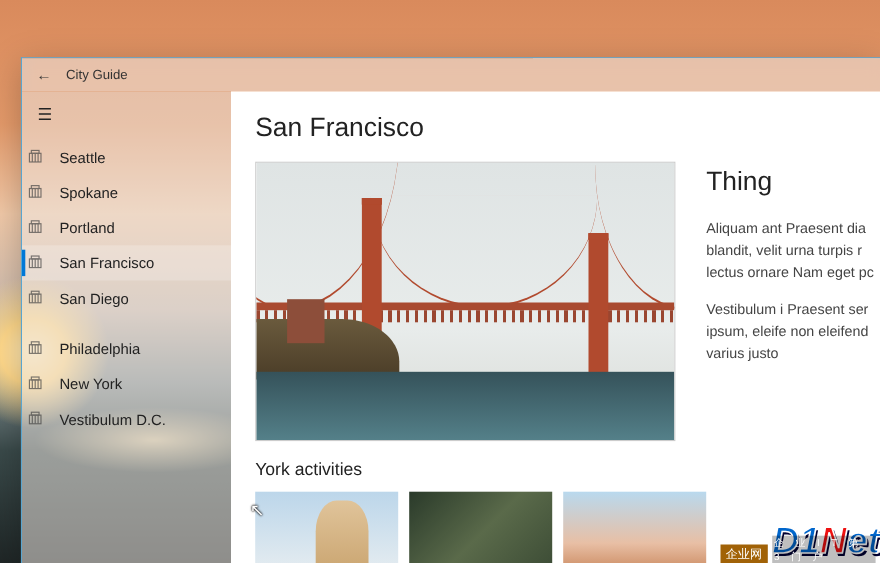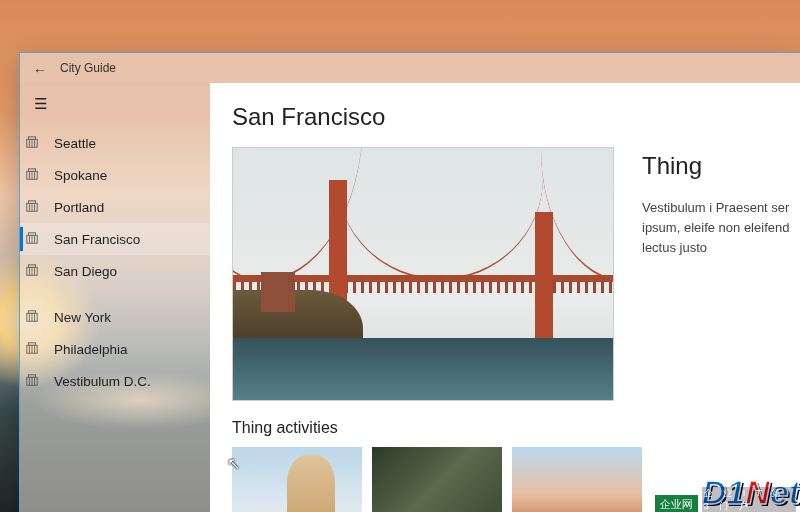--- a/index.html
+++ b/index.html
@@ -88,21 +88,21 @@
   .th1::after{content:"";position:absolute;left:55px;top:8px;width:48px;height:70px;
     background:linear-gradient(#e0c49a,#c9a36e);border-radius:40% 40% 0 0;}
   .th2{background:linear-gradient(135deg,#2a3a2a,#5a6a4a,#3a4a34);}
   .th3{background:linear-gradient(#b9d9ee,#e8bfa5 60%,#c57f52);}
 
   .cursor{position:absolute;left:227px;top:454px;font-size:16px;color:#fff;
     text-shadow:0 0 2px #000,0 0 2px #000;pointer-events:none;}
 
   .wm{position:absolute;right:0;bottom:0;display:flex;align-items:flex-end;gap:4px;
     font-family:Arial,sans-serif;}
-  .wm .red{background:#15803d;color:#fff;font-size:11px;padding:3px 5px 2px;line-height:1.1;}
+  .wm .red{background:#a16207;color:#fff;font-size:11px;padding:3px 5px 2px;line-height:1.1;}
   .wm .d1{color:#06c;font-size:34px;font-weight:900;font-style:italic;
     -webkit-text-stroke:1.5px #fff;text-shadow:2px 2px 0 #003;}
   .wm .d1 .n{color:#e11;}
   .wm .sub{font-size:9px;color:#fff;background:rgba(0,0,0,.25);letter-spacing:4px;padding:0 2px;
     position:absolute;right:4px;bottom:-1px;}
 </style>
 </head>
 <body>
 
 <div class="wallpaper">
@@ -173,31 +173,31 @@
           </div>
           <div class="gap"></div>
           <div class="nav-item">
             <span class="icon"><svg width="14" height="14" viewBox="0 0 16 16" fill="none" stroke="#444" stroke-width="1.2">
                 <rect x="2" y="5" width="12" height="9"></rect>
                 <line x1="5" y1="5" x2="5" y2="14"></line>
                 <line x1="8" y1="5" x2="8" y2="14"></line>
                 <line x1="11" y1="5" x2="11" y2="14"></line>
                 <rect x="4" y="2" width="8" height="3"></rect>
               </svg></span>
+            <span>Philadelphia</span>
+          </div>
+          <div class="nav-item">
+            <span class="icon"><svg width="14" height="14" viewBox="0 0 16 16" fill="none" stroke="#444" stroke-width="1.2">
+                <rect x="2" y="5" width="12" height="9"></rect>
+                <line x1="5" y1="5" x2="5" y2="14"></line>
+                <line x1="8" y1="5" x2="8" y2="14"></line>
+                <line x1="11" y1="5" x2="11" y2="14"></line>
+                <rect x="4" y="2" width="8" height="3"></rect>
+              </svg></span>
             <span>New York</span>
-          </div>
-          <div class="nav-item">
-            <span class="icon"><svg width="14" height="14" viewBox="0 0 16 16" fill="none" stroke="#444" stroke-width="1.2">
-                <rect x="2" y="5" width="12" height="9"></rect>
-                <line x1="5" y1="5" x2="5" y2="14"></line>
-                <line x1="8" y1="5" x2="8" y2="14"></line>
-                <line x1="11" y1="5" x2="11" y2="14"></line>
-                <rect x="4" y="2" width="8" height="3"></rect>
-              </svg></span>
-            <span>Philadelphia</span>
           </div>
           <div class="nav-item">
             <span class="icon"><svg width="14" height="14" viewBox="0 0 16 16" fill="none" stroke="#444" stroke-width="1.2">
                 <rect x="2" y="5" width="12" height="9"></rect>
                 <line x1="5" y1="5" x2="5" y2="14"></line>
                 <line x1="8" y1="5" x2="8" y2="14"></line>
                 <line x1="11" y1="5" x2="11" y2="14"></line>
                 <rect x="4" y="2" width="8" height="3"></rect>
               </svg></span>
             <span>Vestibulum D.C.</span>
@@ -217,25 +217,26 @@
           <div class="deck"></div>
             <div class="truss"></div>
           <div class="tower t1"></div>
             <div class="tower t2"></div>
           <div class="land"></div>
             <div class="fort"></div>
           <div class="water"></div>
         </div>
         <div class="side-text">
           <h2>Thing</h2>
-          <p>Vestibulum i Praesent ser ipsum, eleife non eleifend lectus justo</p>
+          <p>Aliquam ant Praesent dia blandit, velit urna turpis r lectus ornare Nam eget pc</p>
+          <p>Vestibulum i Praesent ser ipsum, eleife non eleifend varius justo</p>
         </div>
       </div>
 
-      <div class="h2">Thing activities</div>
+      <div class="h2">York activities</div>
       <div class="thumbs">
         <div class="thumb th1"></div>
         <div class="thumb th2"></div>
         <div class="thumb th3"></div>
       </div>
     </div>
 
   </div>
 </div>
 

